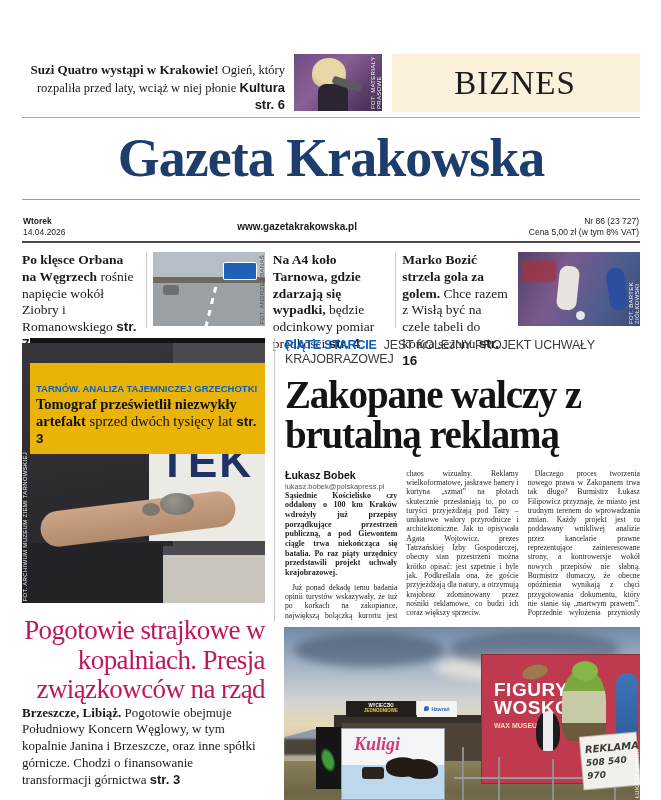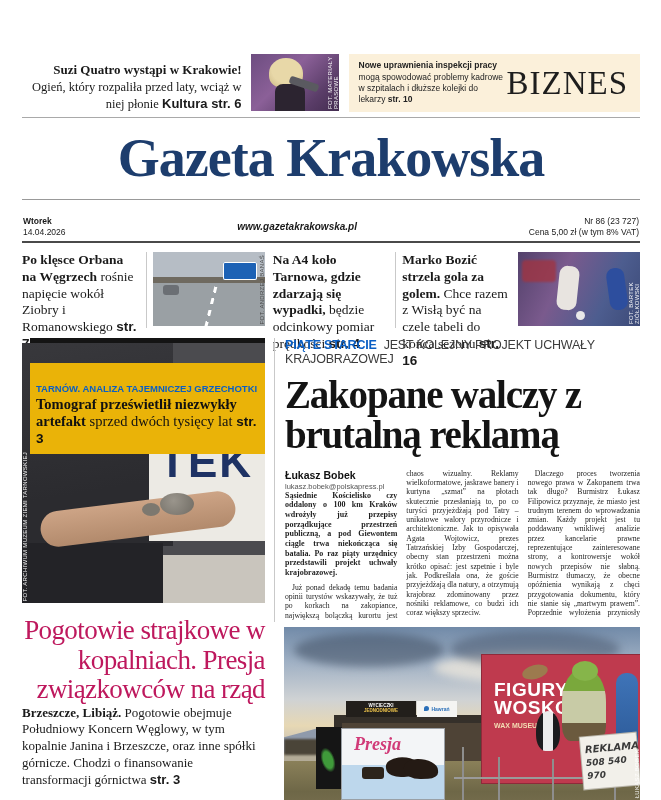--- a/index.html
+++ b/index.html
@@ -32,21 +32,21 @@
   
   .masthead { text-align:center; font:bold 54px/1 "Liberation Serif",serif; color:#1d3d6d;
        padding:13px 0 14px; letter-spacing:-1px; }
 
   
   .dateline { border-top:1px solid #999; border-bottom:2px solid #4a4a4a; display:flex;
        justify-content:space-between; align-items:center; padding:16px 1px 4px;
        font-family:"Liberation Sans",sans-serif; }
   .dl-left { font-size:8.5px; line-height:1.25; }
   .dl-left .day { font-weight:bold; }
-  .dl-center { font-size:10px; font-weight:bold;font-style:italic; }
+  .dl-center { font-size:10px; font-weight:bold; }
   .dl-right { font-size:8.5px; line-height:1.25; text-align:right; }
 
   
   .teasers { display:flex; gap:6px; margin-top:9px; height:76px; }
   .teaser { font-size:13.5px; line-height:1.24; }
   .t1 { width:118px; } .t2 { width:119px; padding-left:2px; } .t3 { width:110px; }
   .vdiv { width:1px; background:#c9c9c9; flex:none; }
   .teaser-photo { position:relative; overflow:hidden; flex:none; }
   .ph-highway { width:112px; height:74px;
        background:linear-gradient(#b6bdc5 0 34%, #6f6a60 34% 42%, #9aa0a4 42% 100%); }
@@ -166,23 +166,20 @@
     <div class="suzi">
       <b>Suzi Quatro wystąpi w Krakowie!</b><span> Ogień, który rozpaliła przed laty, wciąż w niej płonie </span><b class="ref">Kultura str. 6</b>
     </div>
     <div class="top-photo">
       <div class="hair"></div>
       <div class="torso"></div>
       <div class="mic"></div>
       <div class="credit-v">FOT. MATERIAŁY PRASOWE</div>
     </div>
     <div class="biznes">
-      <div class="biznes-text">
-        <b>Nowe uprawnienia inspekcji pracy</b><span> mogą spowodować problemy kadrowe w szpitalach i dłuższe kolejki do lekarzy </span><b class="ref">str. 10</b>
-      </div>
       <div class="biznes-logo">BIZNES</div>
     </div>
   </div>
   <div class="rule top-rule"></div>
 
   <div class="masthead">Gazeta Krakowska</div>
 
   <div class="dateline">
     <div class="dl-left">
       <div class="day">Wtorek</div>
@@ -288,21 +285,21 @@
         <div class="grass"></div>
         <div class="trips-sign">
           <div>WYCIECZKI</div>
           <div class="yellow">JEDNODNIOWE</div>
         </div>
         <div class="hawran"><i></i><span>Hawrań</span></div>
         <div class="leaf-banner">
             <div class="leaf"></div>
           </div>
         <div class="kuligi-board">
-          <div class="kuligi-title">Presja</div>
+          <div class="kuligi-title">Kuligi</div>
           <div class="horse h1"></div>
           <div class="horse h2"></div>
           <div class="sled"></div>
         </div>
         <div class="red-board">
           <div class="donkey"></div>
           <div class="shrek"></div>
           <div class="shrek-head"></div>
           <div class="penguin"></div>
           <div class="avatar"></div>

